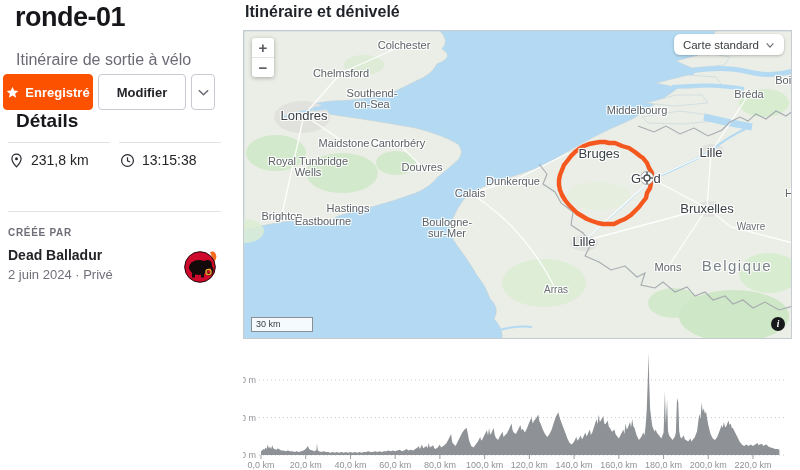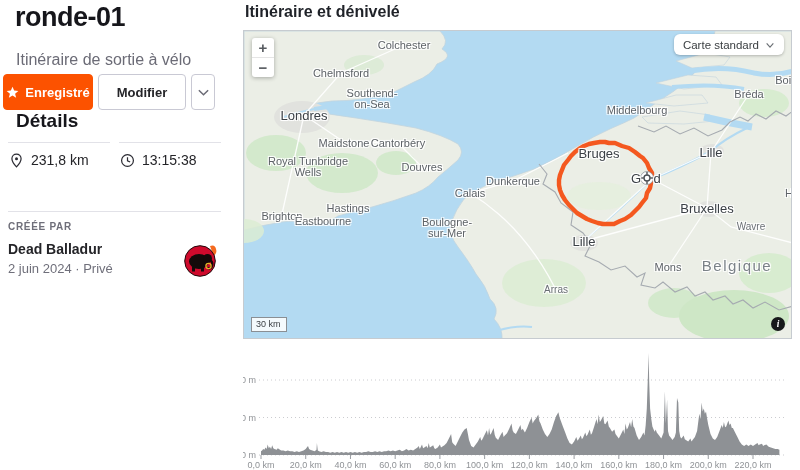--- a/index.html
+++ b/index.html
@@ -12,21 +12,21 @@
   .route-subtitle { position:absolute; left:16px; top:51px; font-size:16px; color:#6b6b76; }
   .btn-row { position:absolute; left:3px; top:74px; display:flex; gap:5px; }
   .btn { height:36px; border-radius:4px; font-size:13px; font-weight:700; display:flex; align-items:center; justify-content:center; cursor:pointer; font-family:"Liberation Sans",sans-serif; }
   .btn-primary { width:90px; background:#fc5200; border:1px solid #fc5200; color:#fff; gap:6px; }
   .btn-secondary { width:88px; background:#fff; border:1px solid #c9c9d4; color:#242428; }
   .btn-iconbtn { width:24px; background:#fff; border:1px solid #c9c9d4; color:#6b6b76; }
   .details-h { position:absolute; left:16px; top:110px; font-size:19px; font-weight:700; color:#16161b; }
   .stats { position:absolute; left:8px; top:142px; width:213px; display:grid; grid-template-columns:1fr 1fr; column-gap:9px; }
   .stat { border-top:1px solid #e2e2e8; padding:9px 0 10px 1px; display:flex; align-items:center; gap:7px; font-size:14px; color:#242428; }
   .stat svg { flex:0 0 auto; }
-  .created { position:absolute; left:8px; top:211px; width:213px; border-top:1px solid #e2e2e8; padding-top:9px; }
+  .created { position:absolute; left:8px; top:211px; width:213px; border-top:1px solid #e2e2e8; padding-top:15px; }
   .created-label { font-size:10px; font-weight:700; letter-spacing:.7px; color:#6f6f7a; }
   .creator-row { position:relative; margin-top:9px; height:60px; }
   .creator-name { font-size:14px; font-weight:700; color:#242428; }
   .creator-meta { font-size:13px; color:#6f6f7a; margin-top:4px; }
   .avatar { position:absolute; right:3px; top:2px; width:35px; height:35px; }
 
   
   .main { position:absolute; left:243px; top:0; width:557px; height:470px; }
   .section-title { position:absolute; left:2px; top:3px; font-size:16px; font-weight:700; color:#1f2228; }
 
@@ -36,21 +36,21 @@
   .maplabel { position:absolute; transform:translate(-50%,-50%); white-space:nowrap; text-align:center; font-size:11px; line-height:11px; color:#5d6267;
     text-shadow:-1px -1px 0 rgba(255,255,255,.9),1px -1px 0 rgba(255,255,255,.9),-1px 1px 0 rgba(255,255,255,.9),1px 1px 0 rgba(255,255,255,.9),0 0 3px #fff; }
   .maplabel.city-lg { font-size:13px; line-height:13px; color:#3b4046; }
   .maplabel.city-sm { font-size:10px; line-height:10px; color:#6a6f75; }
   .maplabel.country { font-size:15px; line-height:15px; color:#7b8288; letter-spacing:1.5px; }
 
   .zoomctl { position:absolute; left:8px; top:7px; width:22px; background:#fff; border-radius:3px; box-shadow:0 1px 4px rgba(0,0,0,.3); overflow:hidden; }
   .zoomctl .zbtn { width:22px; height:19px; display:flex; align-items:center; justify-content:center; font-size:15px; font-weight:700; color:#575b60; cursor:pointer; }
   .zoomctl .zdiv { height:1px; background:#e5e5e5; }
   .style-dd { position:absolute; right:7px; top:3px; height:21px; background:#fff; border-radius:6px; box-shadow:0 1px 3px rgba(0,0,0,.25); display:flex; align-items:center; gap:6px; padding:0 9px; font-size:11.5px; color:#3c4043; cursor:pointer; }
-  .scalebar { position:absolute; left:7px; bottom:6px; width:36px; height:15px; background:rgba(255,255,255,.85); border:1px solid #8a8f94; font-size:9px; color:#3a3e42; padding:1px 0 0 4px; }
+  .scalebar { position:absolute; left:7px; bottom:6px; width:62px; height:15px; background:rgba(255,255,255,.85); border:1px solid #8a8f94; font-size:9px; color:#3a3e42; padding:1px 0 0 4px; }
   .infobtn { position:absolute; right:6px; bottom:7px; width:14px; height:14px; border-radius:50%; background:#17191b; color:#fff; font-size:9.5px; font-weight:700; display:flex; align-items:center; justify-content:center; cursor:pointer; font-family:"Liberation Serif",serif; font-style:italic; }
 
   .chart { position:absolute; left:0; top:350px; width:557px; height:120px; }
   .chart svg { display:block; }
   .grid { stroke:#cbccd0; stroke-width:1; stroke-dasharray:1,3; fill:none; }
   .tick { stroke:#9a9da2; stroke-width:1; }
   .ylab, .xlab { font-size:9px; fill:#8f9296; font-family:"Liberation Sans",sans-serif; }
 </style>
 </head>
 <body>

